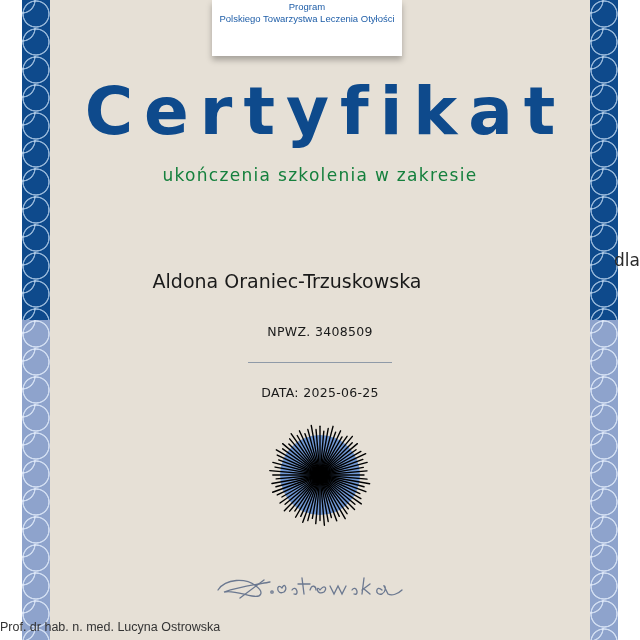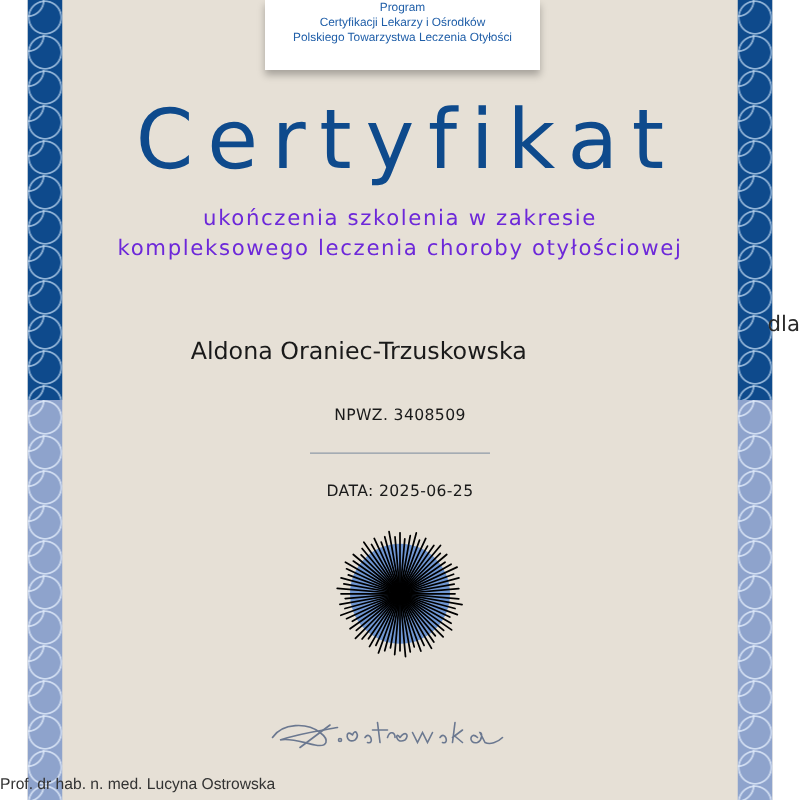--- a/index.html
+++ b/index.html
@@ -27,46 +27,46 @@
     .band .light {
       position: absolute; left: 0; top: 320px; width: 28px; height: 320px;
       background-color: #8ea3cc;
       background-image:
         radial-gradient(circle at 0px 0px, transparent 12px, rgba(225,235,250,0.8) 12.6px, rgba(225,235,250,0.8) 13.4px, transparent 14px),
         radial-gradient(circle at 14px 14px, transparent 12px, rgba(225,235,250,0.8) 12.6px, rgba(225,235,250,0.8) 13.4px, transparent 14px);
       background-size: 28px 28px, 28px 28px;
     }
 
     .header-card {
-      position: absolute; left: 212px; top: 0; width: 220px; height: 56px;
+      position: absolute; left: 212px; top: 0; width: 190px; height: 56px;
       background: #ffffff;
       box-shadow: 0 4px 6px rgba(0,0,0,0.28);
       text-align: center;
       padding-top: 1px;
     }
     .header-card div {
       font-family: "Liberation Sans", sans-serif;
       font-size: 9.5px; line-height: 12px; color: #1f5ea8;
     }
 
     .title {
       position: absolute; left: 0; width: 640px; top: 72px;
       text-align: center;
       font-family: "DejaVu Sans", sans-serif;
       font-size: 66px; letter-spacing: 11px; line-height: 80px;
-      color: #0e4a8c; font-weight: normal;
+      color: #0e4a8c; font-weight: bold;
       padding-left: 11px;
     }
 
     .subtitle {
       position: absolute; left: 0; width: 640px; top: 163px;
       text-align: center;
       font-family: "DejaVu Sans", sans-serif;
       font-size: 17px; letter-spacing: 1.3px; line-height: 24px;
-      color: #6d28d9;
+      color: #15803d;
     }
 
     .for-label {
       position: absolute; left: 0; width: 640px; top: 250px;
       text-align: right; font-size: 17px; color: #2a2a2a;
     }
     .recipient {
       position: absolute; left: 0; width: 574px; top: 270px;
       text-align: center; font-size: 19px; color: #1a1a1a;
     }
@@ -107,29 +107,27 @@
   <div class="dark"></div>
   <div class="light"></div>
 </div>
 <div class="band right">
   <div class="dark"></div>
   <div class="light"></div>
 </div>
 
 <div class="header-card">
   <div>Program</div>
-  <div>Certyfikacji Lekarzy i Ośrodków</div>
   <div>Polskiego Towarzystwa Leczenia Otyłości</div>
 </div>
 
 <h1 class="title">Certyfikat</h1>
 
 <div class="subtitle">
   <div>ukończenia szkolenia w zakresie</div>
-  <div>kompleksowego leczenia choroby otyłościowej</div>
 </div>
 
 <div class="for-label">dla</div>
 <div class="recipient">Aldona Oraniec-Trzuskowska</div>
 
 <div class="npwz">NPWZ. 3408509</div>
 <div class="divider"></div>
 <div class="date">DATA: 2025-06-25</div>
 
 <svg class="emblem" viewBox="0 0 104 104" xmlns="http://www.w3.org/2000/svg">

